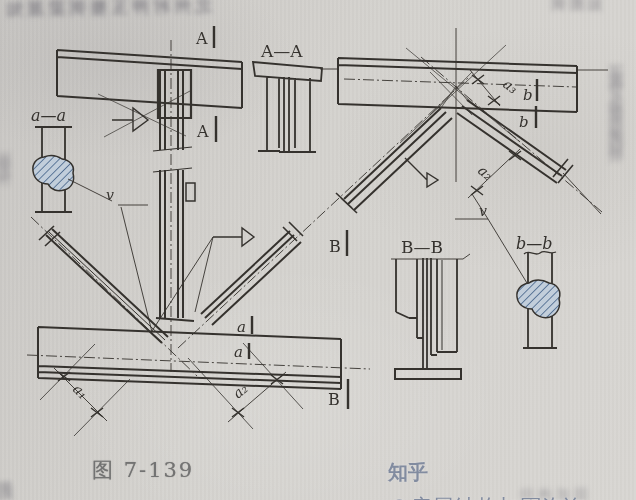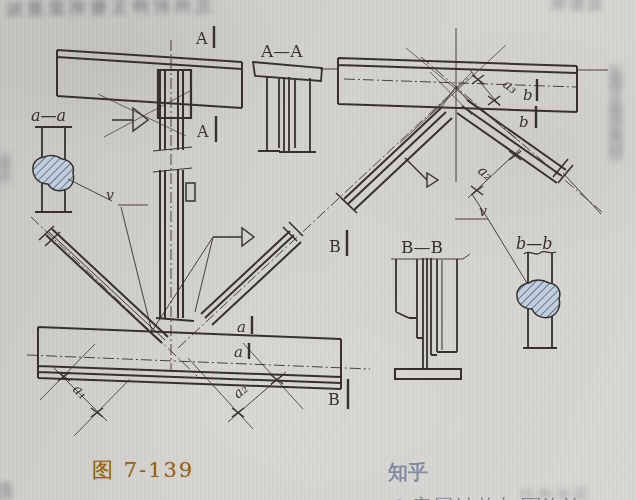--- a/index.html
+++ b/index.html
@@ -10,21 +10,21 @@
       radial-gradient(260px 140px at 18% 12%, rgba(110,108,112,0.10), transparent 70%),
       radial-gradient(300px 180px at 85% 30%, rgba(120,116,110,0.08), transparent 70%),
       radial-gradient(320px 200px at 45% 80%, rgba(255,255,255,0.10), transparent 70%),
       repeating-linear-gradient(90deg, rgba(0,0,0,0.018) 0 2px, rgba(255,255,255,0.012) 2px 4px);}
   svg.drawing{position:absolute;left:0;top:0;filter:blur(0.3px);}
   .ink{stroke:#35322e;fill:none;}
   .smudge{position:absolute;color:rgba(95,93,104,0.55);filter:blur(2.6px);
     font-family:"DejaVu Serif",serif;font-weight:bold;pointer-events:none;}
   .smudge.v{writing-mode:vertical-rl;letter-spacing:7px;}
   #caption{position:absolute;left:92px;top:456px;display:flex;gap:26px;
-    font-size:21px;color:#a16207;letter-spacing:2px;text-shadow:0 0 1px rgba(46,44,41,0.4);flex-direction:column;}
+    font-size:21px;color:#737373;letter-spacing:2px;text-shadow:0 0 1px rgba(46,44,41,0.4);flex-direction:column;}
   #caption .t{letter-spacing:2.5px;}
   #watermark{position:absolute;left:388px;top:459px;display:flex;align-items:baseline;gap:7px;
     font-family:"DejaVu Sans","Liberation Sans",sans-serif;color:rgba(122,132,154,0.92);
     text-shadow:0 0 2px rgba(235,235,240,0.55);flex-direction:column;}
   #watermark .brand{font-size:20px;font-weight:bold;}
   #watermark .acct{font-size:22px;}
   text{fill:#35322e;font-family:"DejaVu Serif",serif;}
   .it{font-style:italic;}
 </style>
 </head>

